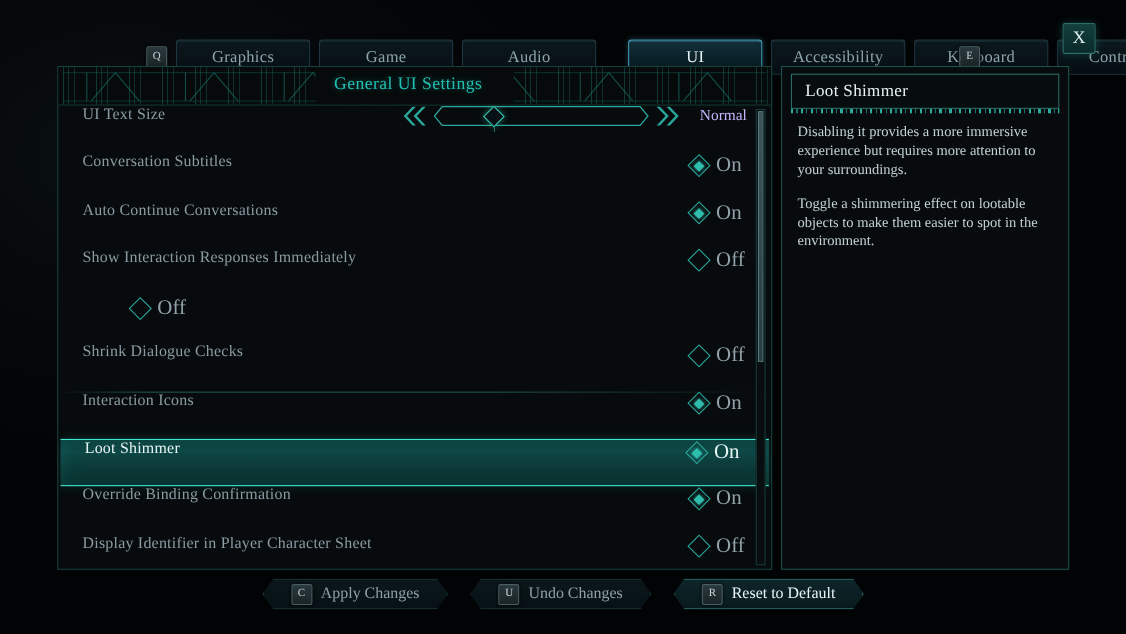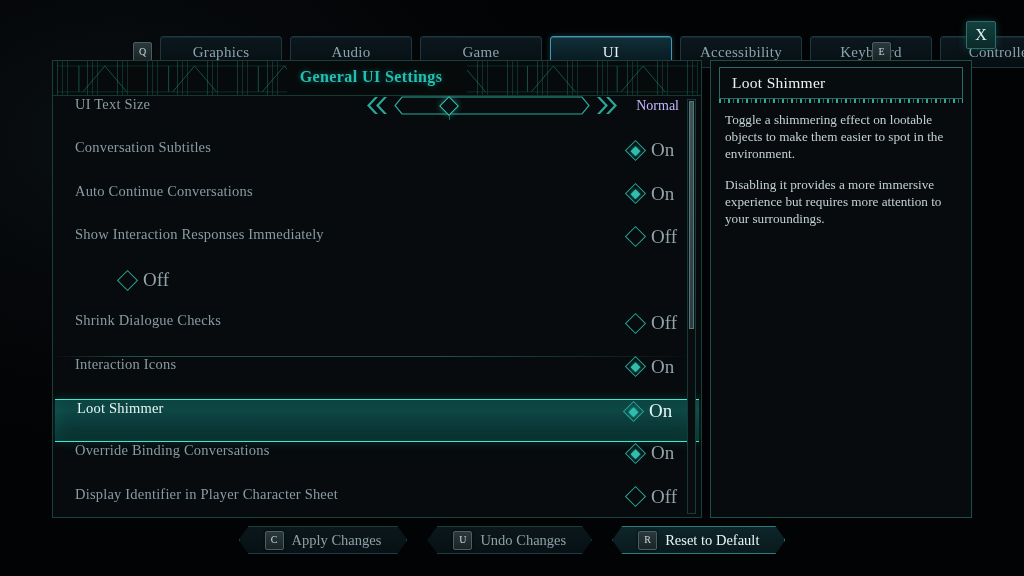--- a/index.html
+++ b/index.html
@@ -69,20 +69,21 @@
     box-shadow: inset 0 1px 0 rgba(120,190,210,0.10);
     cursor: pointer;
   }
   .tab.selected {
     color: #e8f2f4;
     background: linear-gradient(180deg, #113039 0%, #0a1f27 60%, #081820 100%);
     border: 1px solid #3f97b5;
     box-shadow:
       inset 0 1px 0 rgba(150,220,240,0.25),
       0 0 6px rgba(60,150,180,0.35);
+    margin-left: 21px;
   }
 
   
   #close-btn {
     position: absolute;
     left: 966px; top: 21px;
     width: 28px; height: 26px;
     display: flex; align-items: center; justify-content: center;
     color: #dff0f0;
     font-size: 16px;
@@ -126,21 +127,20 @@
   }
   #panel-title {
     position: absolute;
     left: 0; right: 12px; top: 7px;
     text-align: center;
     color: #22c0b2;
     font-size: 16px;
     letter-spacing: 0.4px;
     text-shadow: 0 0 6px rgba(34,192,178,0.45);
     z-index: 3;
-    font-weight: bold;
   }
   #panel-title-bg {
     position: absolute;
     left: 50%; top: 0;
     transform: translateX(-50%);
     width: 180px; height: 34px;
     background: #060a0b;
     z-index: 2;
   }
 
@@ -369,22 +369,22 @@
 </style>
 </head>
 <body>
 
 <div id="screen">
 
   <div id="tabbar">
     <span class="keycap" id="tab-key-left">Q</span>
     <div id="tabs">
         <div class="tab">Graphics</div>
+        <div class="tab">Game</div>
         <div class="tab">Audio</div>
-        <div class="tab">Game</div>
         <div class="tab selected">UI</div>
         <div class="tab">Accessibility</div>
         <div class="tab">Keyboard</div>
         <div class="tab">Controller</div>
       </div>
     <span class="keycap" id="tab-key-right">E</span>
   </div>
 
   <div id="close-btn">X</div>
 
@@ -480,21 +480,21 @@
             </div>
           </div>
           <div class="row selected">
             <div class="row-label">Loot Shimmer</div>
             <div class="ctrl">
               <div class="diamond on"></div>
               <span class="val-text">On</span>
             </div>
           </div>
           <div class="row">
-            <div class="row-label">Override Binding Conversations</div>
+            <div class="row-label">Override Binding Confirmation</div>
             <div class="ctrl">
               <div class="diamond on"></div>
               <span class="val-text">On</span>
             </div>
           </div>
           <div class="row">
             <div class="row-label">Display Identifier in Player Character Sheet</div>
             <div class="ctrl">
               <div class="diamond"></div>
               <span class="val-text">Off</span>
@@ -507,22 +507,22 @@
       <div id="scrollbar-thumb"></div>
     </div>
   </div>
 
   <div id="info-panel">
     <div id="info-title-box">
       <span id="info-title">Loot Shimmer</span>
     </div>
     <div id="info-divider"></div>
     <div id="info-body">
+        <p>Disabling it provides a more immersive experience but requires more attention to your surroundings.</p>
         <p>Toggle a shimmering effect on lootable objects to make them easier to spot in the environment.</p>
-        <p>Disabling it provides a more immersive experience but requires more attention to your surroundings.</p>
       </div>
   </div>
 
   <div id="actionbar">
       <div class="action-btn">
         <div class="abg"></div>
         <span class="keycap akey">C</span>
         <span class="alabel">Apply Changes</span>
       </div>
       <div class="action-btn">

